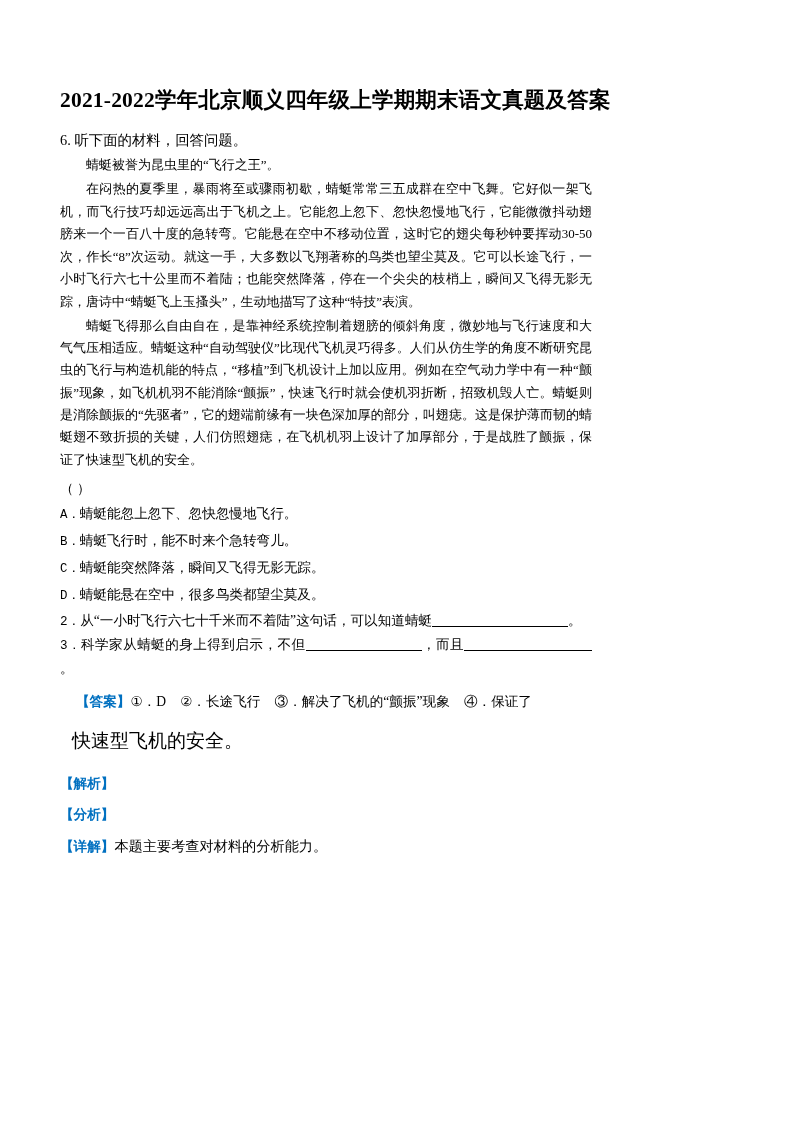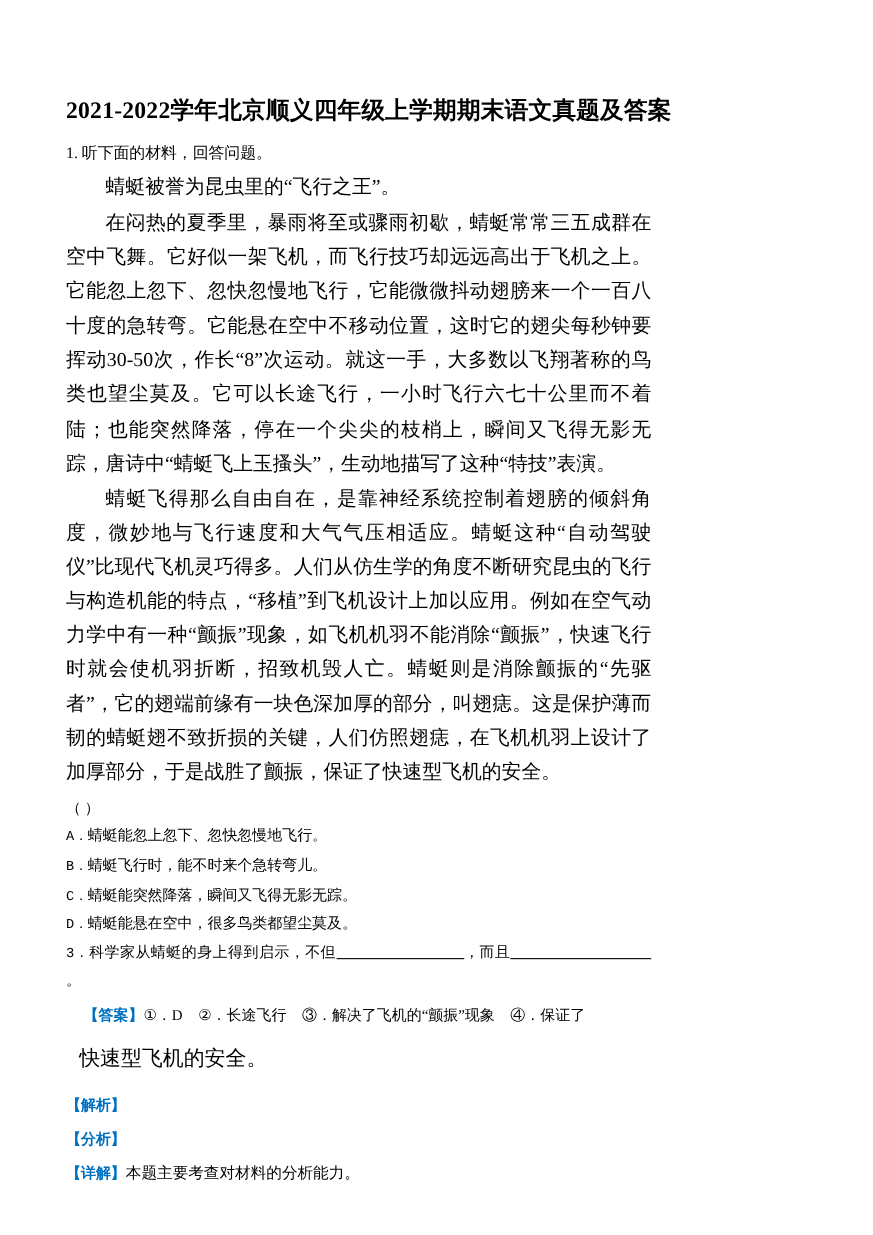--- a/index.html
+++ b/index.html
@@ -30,21 +30,21 @@
     letter-spacing: 0.2px;
     white-space: nowrap;
   }
   .q-line {
     font-size: 14.4px;
     line-height: 1.62;
     margin: 0 0 2px 0;
     font-family: "Liberation Serif", "DejaVu Serif", serif;
   }
   .para {
-    font-size: 18px;
+    font-size: 13px;
     line-height: 1.74;
     margin: 0 0 1px 0;
     text-align: justify;
     text-justify: inter-ideograph;
     text-indent: 2em;
     font-family: "Liberation Serif", "DejaVu Serif", serif;
   }
   .para.tight {
     line-height: 1.72;
   }
@@ -112,35 +112,36 @@
   }
   .gap-sm { height: 5px; }
 </style>
 </head>
 <body>
 
 <div class="page">
 
   <h1 class="doc-title">2021-2022学年北京顺义四年级上学期期末语文真题及答案</h1>
 
-  <p class="q-line">1. 听下面的材料，回答问题。</p>
+  <p class="q-line">6. 听下面的材料，回答问题。</p>
 
   <p class="para">蜻蜓被誉为昆虫里的“飞行之王”。</p>
   <p class="para">在闷热的夏季里，暴雨将至或骤雨初歇，蜻蜓常常三五成群在空中飞舞。它好似一架飞机，而飞行技巧却远远高出于飞机之上。它能忽上忽下、忽快忽慢地飞行，它能微微抖动翅膀来一个一百八十度的急转弯。它能悬在空中不移动位置，这时它的翅尖每秒钟要挥动30-50次，作长“8”次运动。就这一手，大多数以飞翔著称的鸟类也望尘莫及。它可以长途飞行，一小时飞行六七十公里而不着陆；也能突然降落，停在一个尖尖的枝梢上，瞬间又飞得无影无踪，唐诗中“蜻蜓飞上玉搔头”，生动地描写了这种“特技”表演。</p>
   <p class="para tight">蜻蜓飞得那么自由自在，是靠神经系统控制着翅膀的倾斜角度，微妙地与飞行速度和大气气压相适应。蜻蜓这种“自动驾驶仪”比现代飞机灵巧得多。人们从仿生学的角度不断研究昆虫的飞行与构造机能的特点，“移植”到飞机设计上加以应用。例如在空气动力学中有一种“颤振”现象，如飞机机羽不能消除“颤振”，快速飞行时就会使机羽折断，招致机毁人亡。蜻蜓则是消除颤振的“先驱者”，它的翅端前缘有一块色深加厚的部分，叫翅痣。这是保护薄而韧的蜻蜓翅不致折损的关键，人们仿照翅痣，在飞机机羽上设计了加厚部分，于是战胜了颤振，保证了快速型飞机的安全。</p>
 
   <div class="gap-sm"></div>
 
   <p class="sub-q">（          ）</p>
 
   <p class="opt"><span class="mark">A．</span><span>蜻蜓能忽上忽下、忽快忽慢地飞行。</span></p>
   <p class="opt"><span class="mark">B．</span><span>蜻蜓飞行时，能不时来个急转弯儿。</span></p>
   <p class="opt"><span class="mark">C．</span><span>蜻蜓能突然降落，瞬间又飞得无影无踪。</span></p>
   <p class="opt"><span class="mark">D．</span><span>蜻蜓能悬在空中，很多鸟类都望尘莫及。</span></p>
 
+  <p class="sub-q"><span class="num-mono">2．</span><span>从“一小时飞行六七十千米而不着陆”这句话，可以知道蜻蜓</span><span class="blank w1"></span><span>。</span></p>
 
   <p class="sub-q"><span class="num-mono">3．</span><span>科学家从蜻蜓的身上得到启示，不但</span><span class="blank w2"></span><span>，而且</span><span class="blank w3"></span><span>。</span></p>
 
   <p class="ans-row"><span class="tag">【答案】</span><span class="seg">①．D</span>&nbsp;&nbsp;&nbsp;<span class="seg">②．长途飞行</span>&nbsp;&nbsp;&nbsp;<span class="seg">③．解决了飞机的“颤振”现象</span>&nbsp;&nbsp;&nbsp;<span class="seg">④．保证了</span></p>
   <p class="ans-row2">快速型飞机的安全。</p>
 
   <p class="tag tag-line">【解析】</p>
   <p class="tag tag-line second">【分析】</p>
 
   <p class="detail-line"><span class="tag">【详解】</span><span>本题主要考查对材料的分析能力。</span></p>

